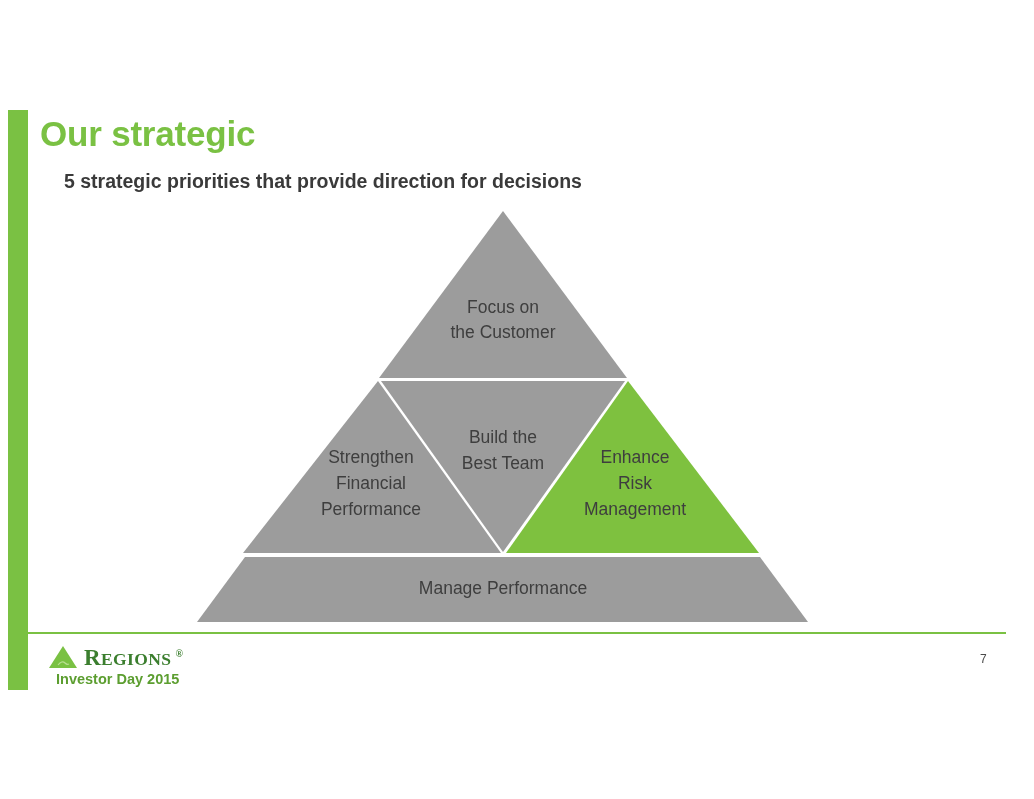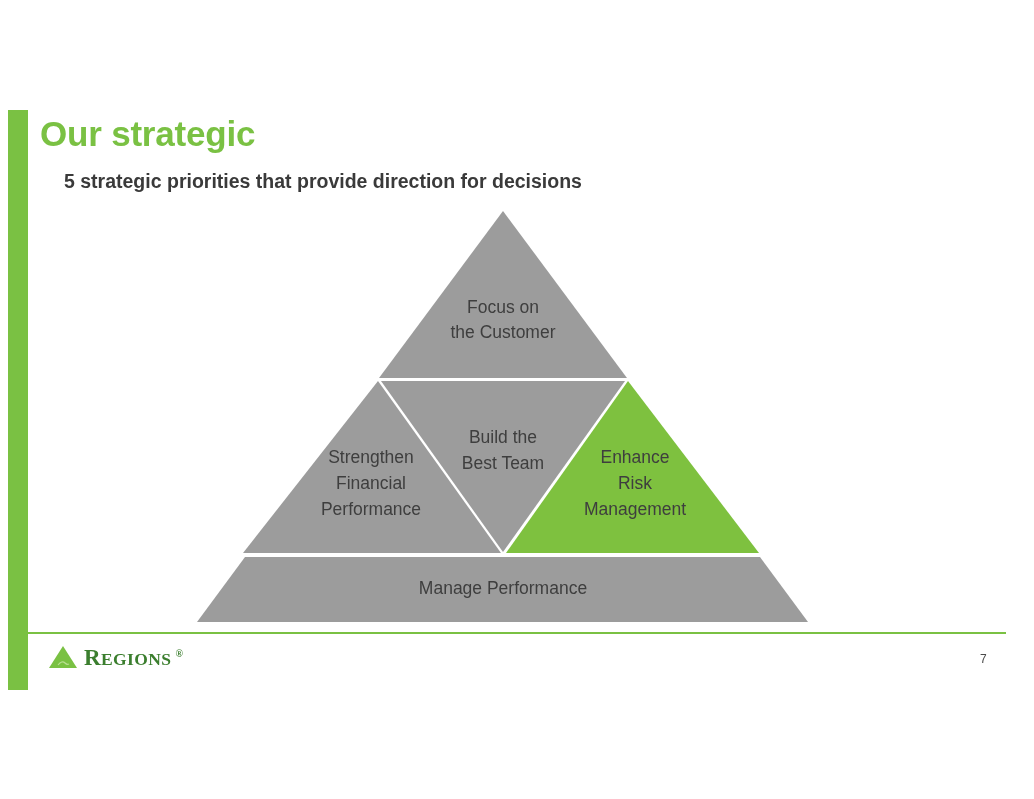--- a/index.html
+++ b/index.html
@@ -182,15 +182,16 @@
 <div id="footer-divider"></div>
 
 <div id="footer-logo">
   <div id="logo-row">
     <svg id="logo-mark" viewBox="0 0 30 24" xmlns="http://www.w3.org/2000/svg">
       <polygon points="15,1 29,23 1,23" fill="#7AC143"></polygon>
       <path d="M10 20 q4 -5 7 -2 q2 2 4 1" stroke="#B9DF92" stroke-width="1.2" fill="none"></path>
     </svg>
     <div id="logo-wordmark"><span>R</span><span class="small-caps">EGIONS</span><span id="logo-registered">®</span></div>
   </div>
+  <div id="logo-tagline">Investor Day 2015</div>
 </div>
 
 <div id="page-number">7</div>
 
 </body></html>

